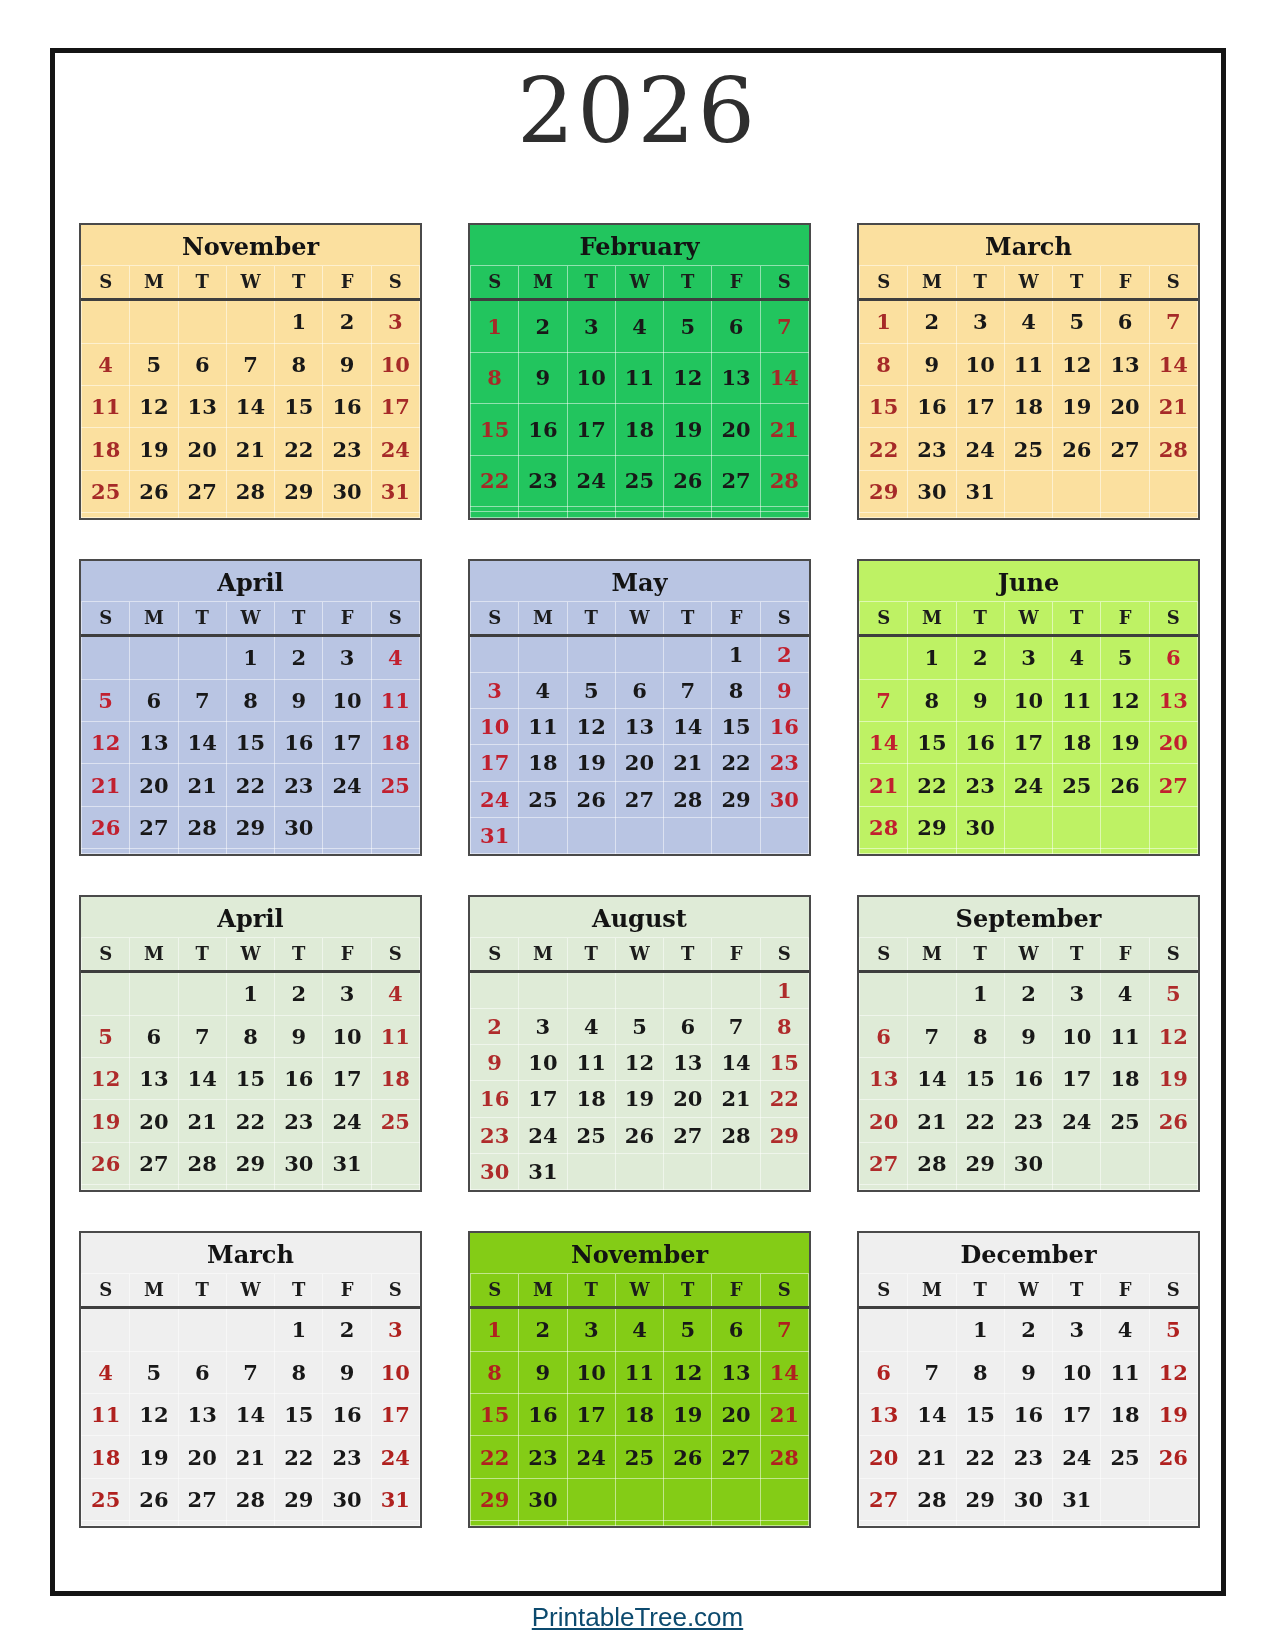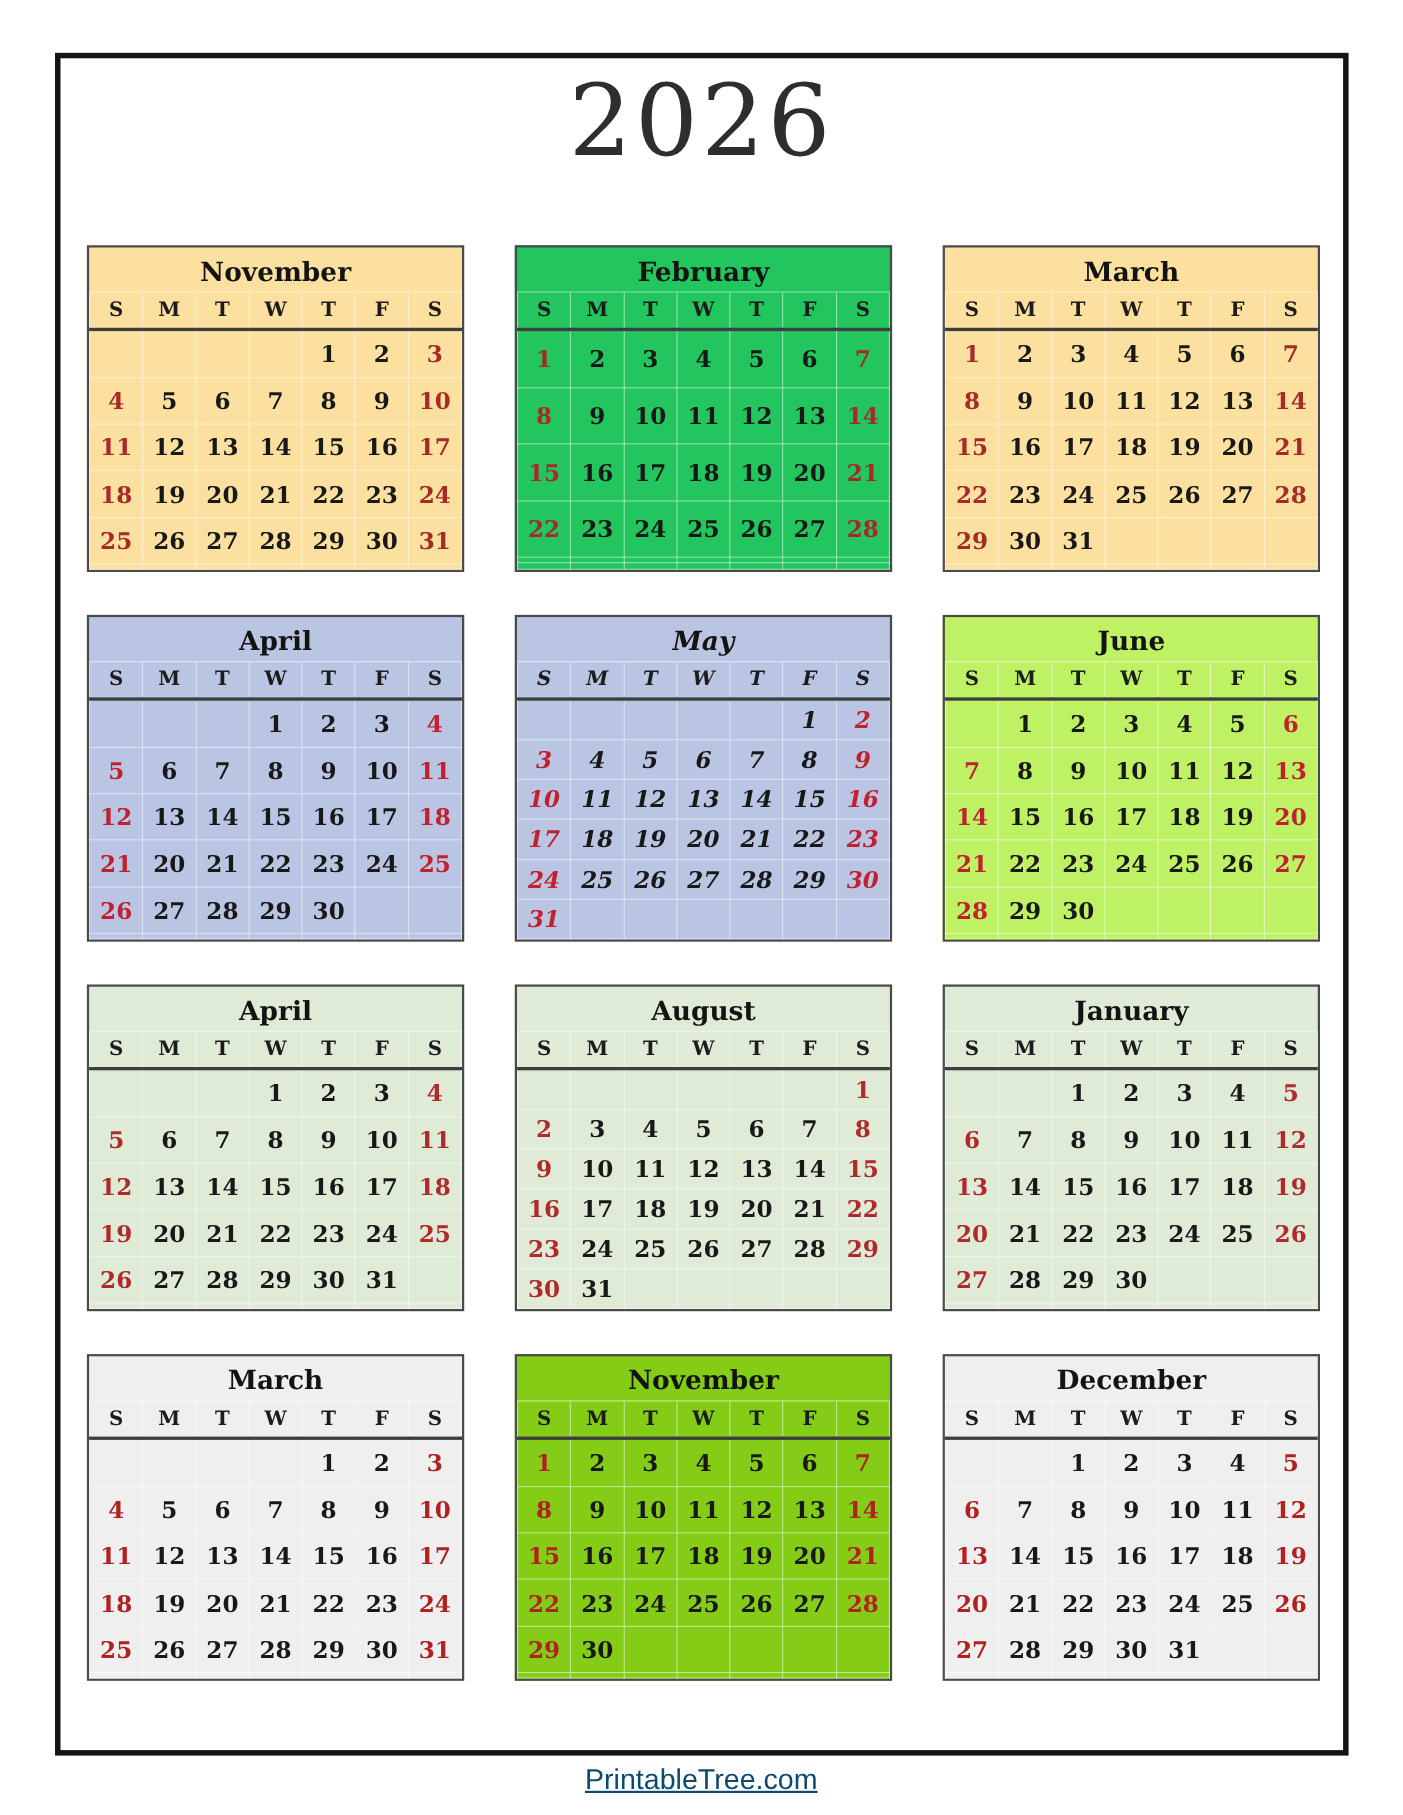--- a/index.html
+++ b/index.html
@@ -317,21 +317,21 @@
               <td></td>
               <td></td>
               <td></td>
               <td></td>
               <td></td>
               <td></td>
             </tr>
           </tbody>
         </table>
       </section>
-      <section class="month" style="left: 468px; top: 559px; background: rgb(185, 197, 227); font-style: italic; --red: #C1202F;">
+      <section class="month" style="left: 468px; top: 559px; background: rgb(185, 197, 227); --red: #C1202F;">
         <div class="month-title">May</div>
         <table class="month-grid">
           <thead>
             <tr>
               <th>S</th>
               <th>M</th>
               <th>T</th>
               <th>W</th>
               <th>T</th>
               <th>F</th>
@@ -606,21 +606,21 @@
               <td></td>
               <td></td>
               <td></td>
               <td></td>
               <td></td>
             </tr>
           </tbody>
         </table>
       </section>
       <section class="month" style="left: 857px; top: 895px; background: rgb(223, 235, 215); --red: #AF2B2B;">
-        <div class="month-title">January</div>
+        <div class="month-title">September</div>
         <table class="month-grid">
           <thead>
             <tr>
               <th>S</th>
               <th>M</th>
               <th>T</th>
               <th>W</th>
               <th>T</th>
               <th>F</th>
               <th>S</th>

